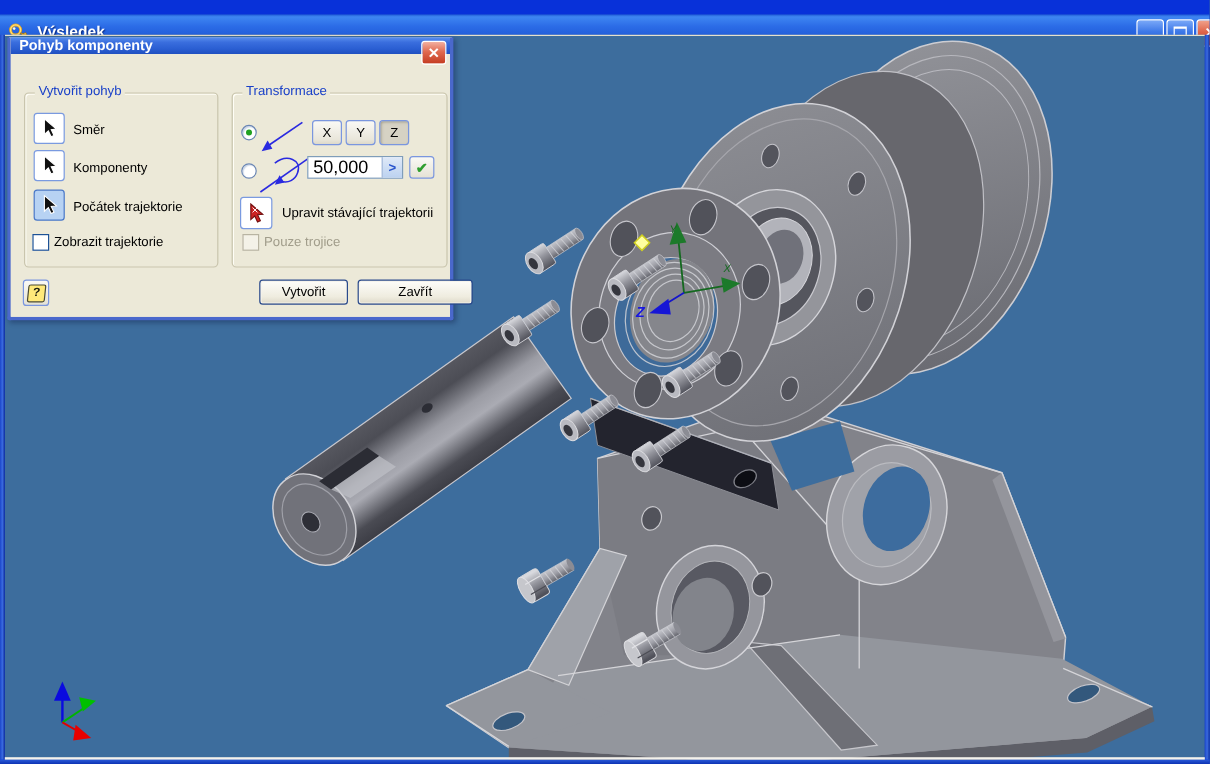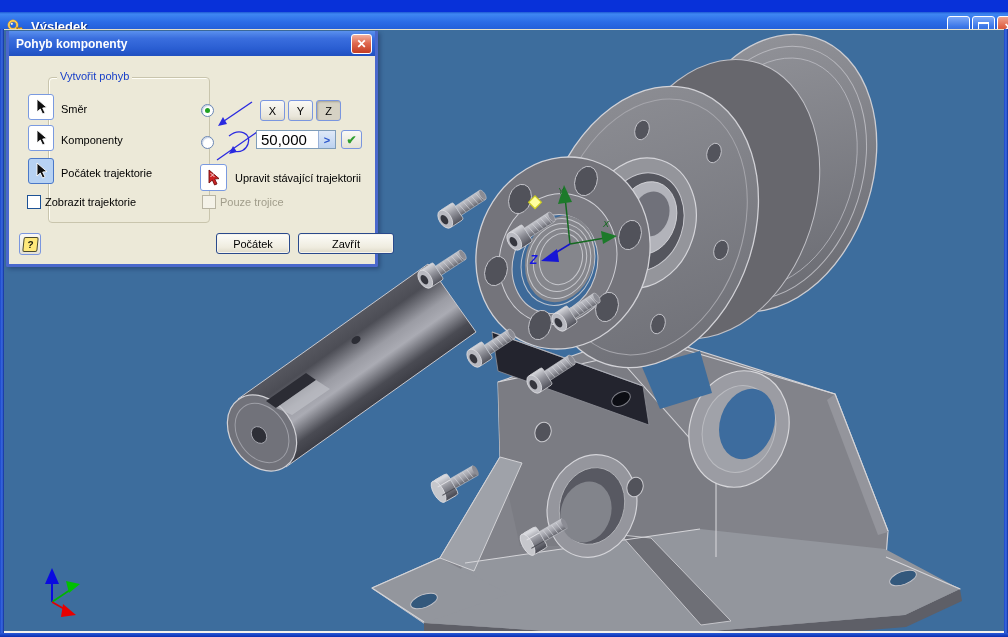--- a/index.html
+++ b/index.html
@@ -36,21 +36,21 @@
     background:#3d6d9d;border-top:1px solid #e6e1cc;box-sizing:border-box;
   }
   .viewport svg{position:absolute;left:0;top:0;}
   
   .dialog{
     position:absolute;left:6px;top:31px;width:372px;height:236px;
     background:#ece9d8;border:3px solid #4a68cc;border-top:none;border-radius:0 0 2px 2px;
     box-shadow:2px 2px 4px rgba(10,20,60,.35);box-sizing:border-box;z-index:10;
   }
   .dlg-title{
-    height:25px;margin:0 -0px;display:flex;align-items:center;position:relative;
+    height:14px;margin:0 -0px;display:flex;align-items:center;position:relative;
     background:linear-gradient(180deg,#5a90ee 0%,#3a6ede 30%,#2a5ed2 70%,#2050c0 100%);
     color:#fff;font-size:12px;font-weight:bold;padding-left:7px;
   }
   .dlg-close{
     position:absolute;right:3px;top:3px;width:19px;height:18px;
     border:1px solid #fff;border-radius:3px;color:#fff;
     background:linear-gradient(180deg,#f2b0a0 0%,#e06a50 45%,#c43c22 100%);
     display:flex;align-items:center;justify-content:center;font-size:12px;font-weight:bold;
   }
   .groupbox{
@@ -343,21 +343,21 @@
   </div>
 
 <div class="dialog">
   <div class="dlg-title">
     <span>Pohyb komponenty</span>
     <div class="dlg-close">
         <span>✕</span>
       </div>
   </div>
 
-  <div class="groupbox" style="left:11px;top:46px;width:160px;height:144px;margin-left:28px;">
+  <div class="groupbox" style="left:11px;top:46px;width:160px;height:144px;">
     <span class="grouplabel">Vytvořit pohyb</span>
   </div>
   <div class="iconbtn" style="left:19px;top:63px;">
     <svg width="15" height="18" viewBox="0 0 15 18">
       <path d="M3,1 L3,14 L6.3,11 L8.6,16 L11,14.9 L8.7,10 L13,9.6 Z" fill="#101010" stroke="#fff" stroke-width="0.9"></path>
     </svg>
   </div>
   <span class="ctl-label" style="left:52px;top:72px;">Směr</span>
   <div class="iconbtn" style="left:19px;top:94px;">
     <svg width="15" height="18" viewBox="0 0 15 18">
@@ -367,20 +367,23 @@
   <span class="ctl-label" style="left:52px;top:103px;">Komponenty</span>
   <div class="iconbtn active" style="left:19px;top:127px;">
     <svg width="15" height="18" viewBox="0 0 15 18">
       <path d="M3,1 L3,14 L6.3,11 L8.6,16 L11,14.9 L8.7,10 L13,9.6 Z" fill="#101010" stroke="#fff" stroke-width="0.9"></path>
     </svg>
   </div>
   <span class="ctl-label" style="left:52px;top:136px;">Počátek trajektorie</span>
   <div class="checkbox" style="left:18px;top:164px;"></div>
   <span class="ctl-label" style="left:36px;top:165px;">Zobrazit trajektorie</span>
 
+  <div class="groupbox" style="left:184px;top:46px;width:178px;height:144px;">
+    <span class="grouplabel">Transformace</span>
+  </div>
   <div class="radio sel" style="left:192px;top:73px;"></div>
   <svg style="position:absolute;left:206px;top:66px;" width="42" height="32" viewBox="0 0 42 32">
     <line x1="37" y1="5" x2="9" y2="24" stroke="#2a2ae0" stroke-width="1.4"></line>
     <polygon points="3,29 12,27 8,20" fill="#2a2ae0"></polygon>
   </svg>
   <div class="axisbtn" style="left:251px;top:69px;">
       <span>X</span>
     </div>
   <div class="axisbtn" style="left:279px;top:69px;">
       <span>Y</span>
@@ -412,18 +415,18 @@
   <span class="ctl-label" style="left:226px;top:141px;">Upravit stávající trajektorii</span>
   <div class="checkbox disabled" style="left:193px;top:164px;"></div>
   <span class="ctl-label label-disabled" style="left:211px;top:165px;">Pouze trojice</span>
 
   <div class="helpbtn">
     <div class="help-ic">
         <span>?</span>
       </div>
   </div>
   <div class="pushbtn" style="left:207px;top:202px;width:74px;">
-      <span>Počátek</span>
+      <span>Vytvořit</span>
     </div>
   <div class="pushbtn" style="left:289px;top:202px;width:96px;">
       <span>Zavřít</span>
     </div>
 </div>
 
 </body></html>

